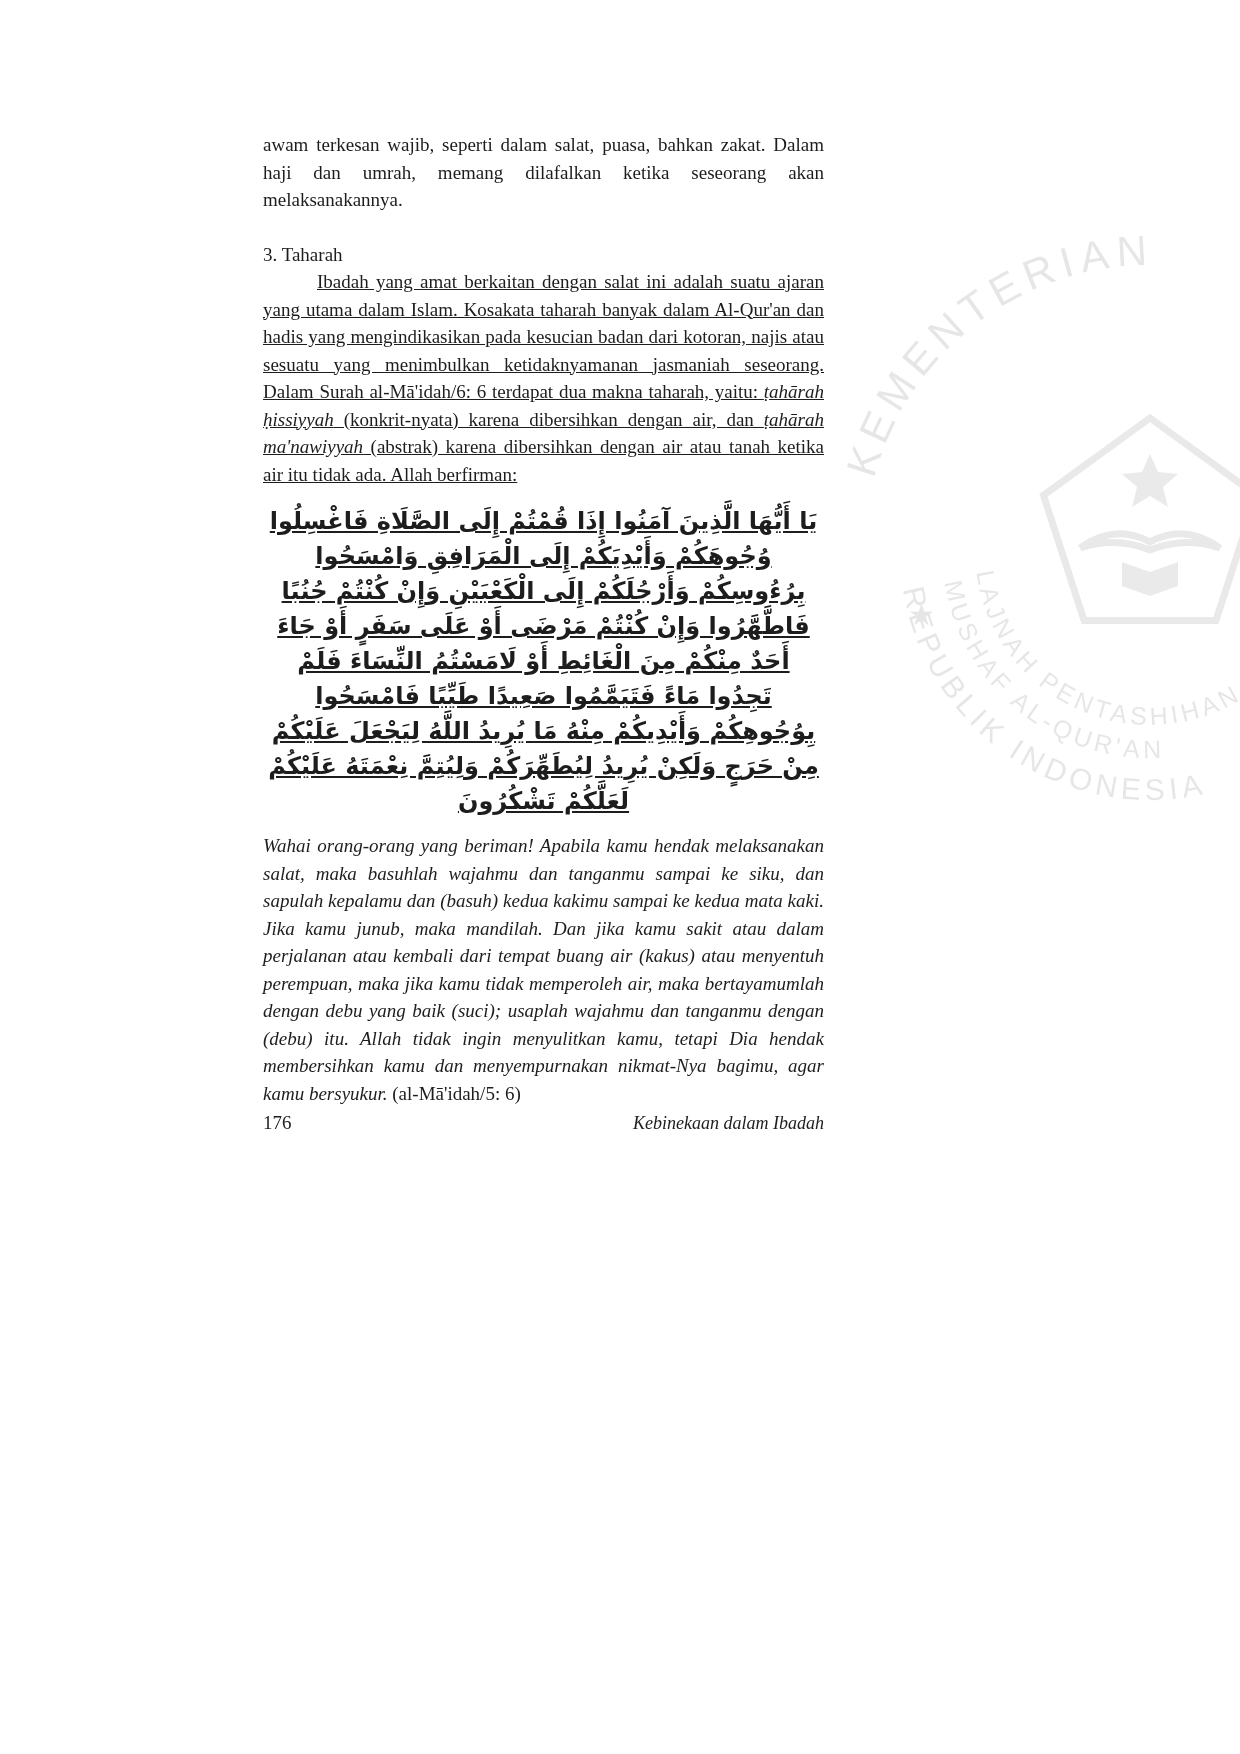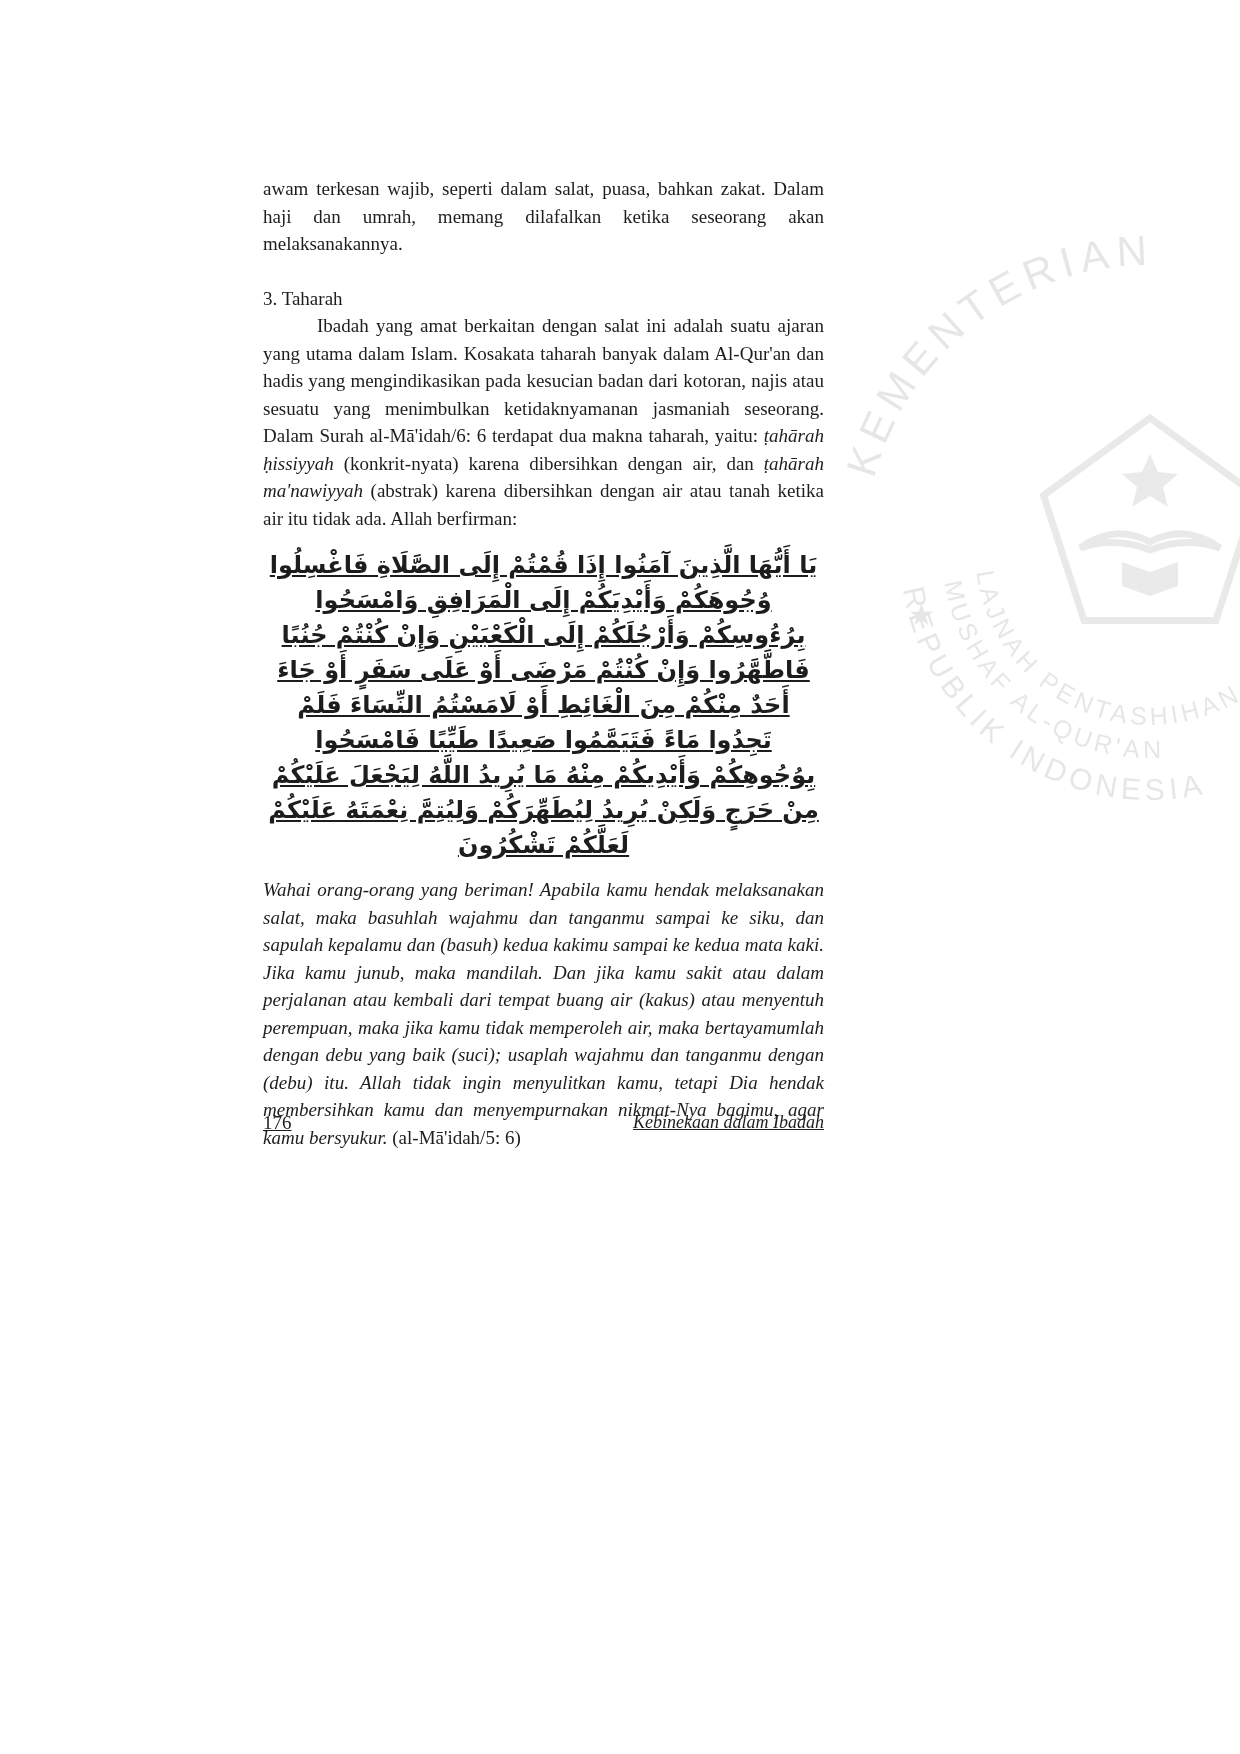--- a/index.html
+++ b/index.html
@@ -10,28 +10,27 @@
     margin:0 auto;
     background:#ffffff;
     overflow:hidden;
     color:#1d1d1d;
     font-family:"Liberation Serif", "DejaVu Serif", serif;
   }
   .content {
     position:absolute;
     left:263px; top:131px;
     width:561px;
-    margin-top:44px;
   }
   .body-text {
     font-size:19px;
     line-height:27.5px;
     text-align:justify;
   }
-  .indent { text-indent:54px; }
+  .indent { text-indent:54px;text-decoration:underline; }
   .heading { margin-top:27px; }
   .arabic {
     direction:rtl;
     font-family:"DejaVu Sans", sans-serif;
     font-weight:bold;
     font-size:24px;
     line-height:35px;
     text-align:center;
     margin:16px 0 13px 0;
     text-decoration:underline;
@@ -39,22 +38,21 @@
   .translation .ital { font-style:italic; }
   .translation .cite { font-style:normal; }
   .translit { font-style:italic; }
   .closing { margin-top:9px; }
   .footer {
     position:absolute;
     left:263px; top:1112px;
     width:561px;
     display:flex;
     justify-content:space-between;
-    align-items:flex-start;
-    text-decoration:underline;
+    align-items:flex-end;
   }
   .page-number { font-size:19px; }
   .running-title { font-size:18px; font-style:italic; }
   .watermark {
     position:absolute;
     left:830px; top:230px;
     width:640px; height:640px;
     opacity:0.5;
     pointer-events:none;
   }

